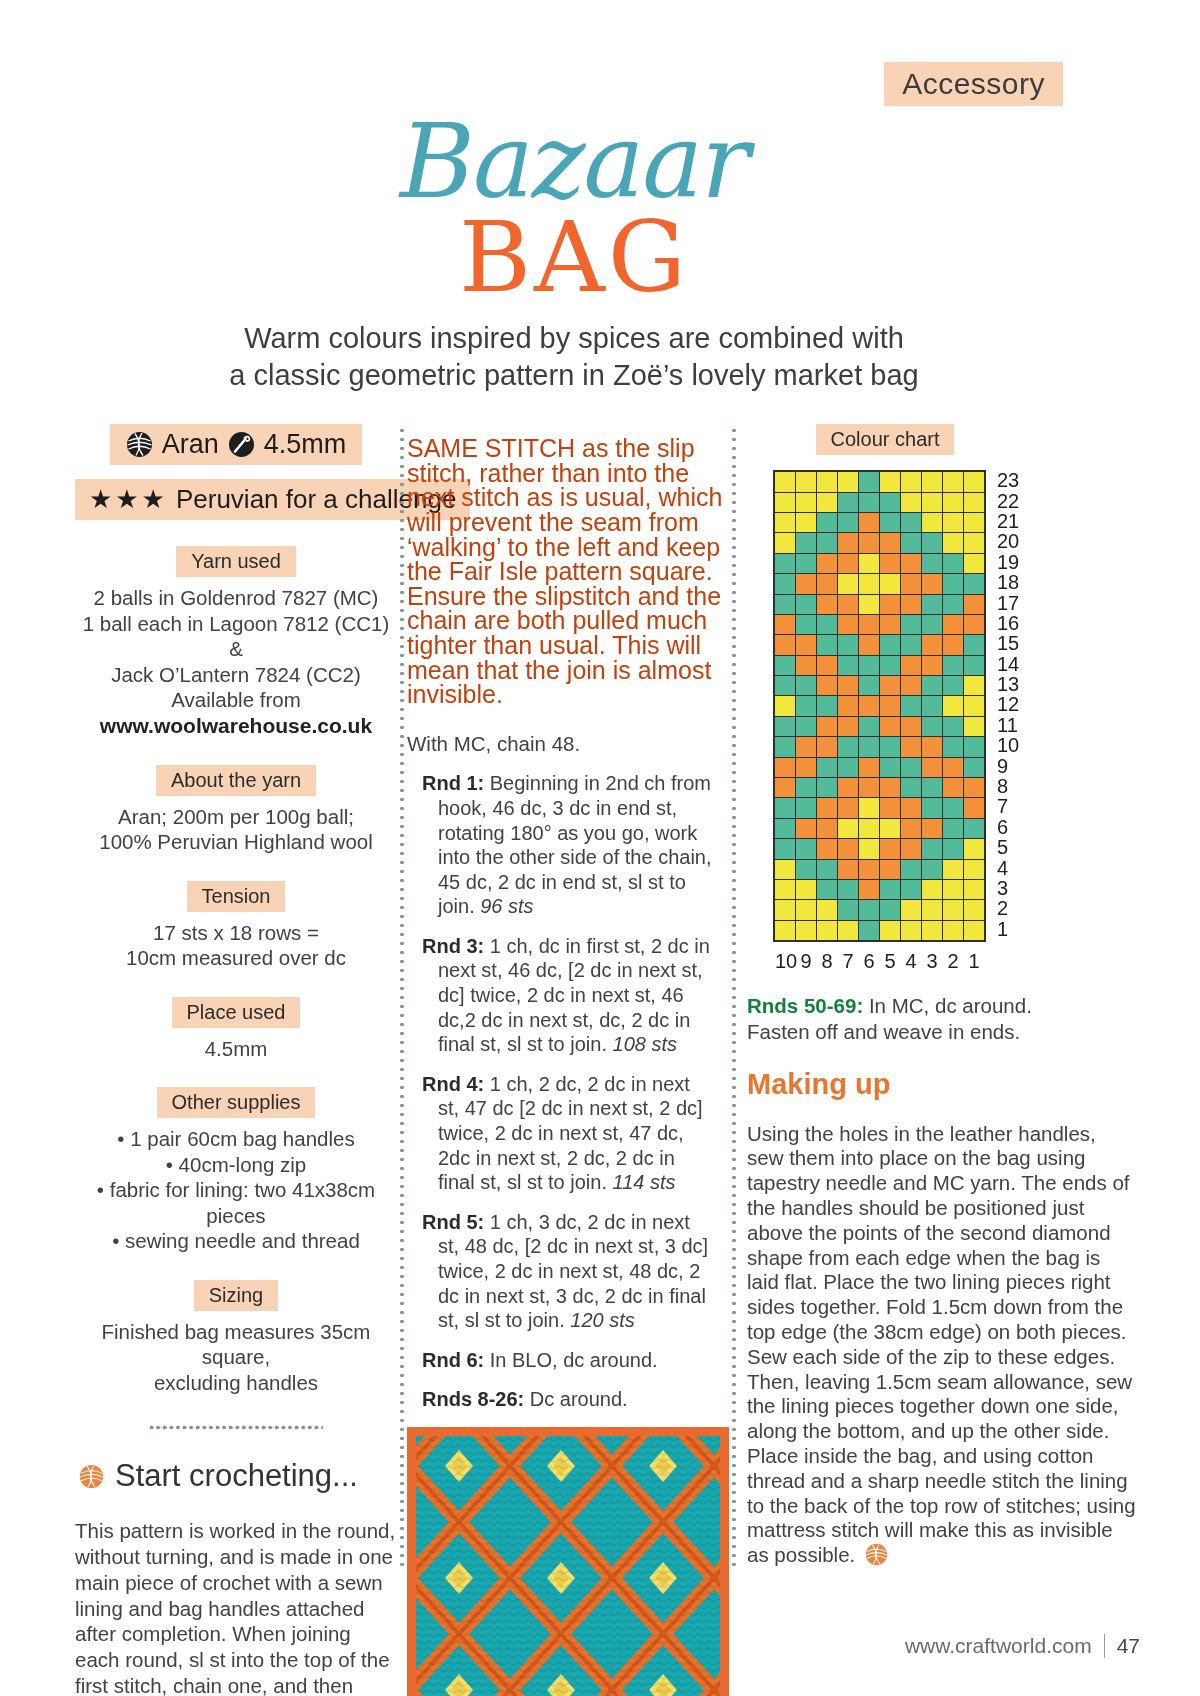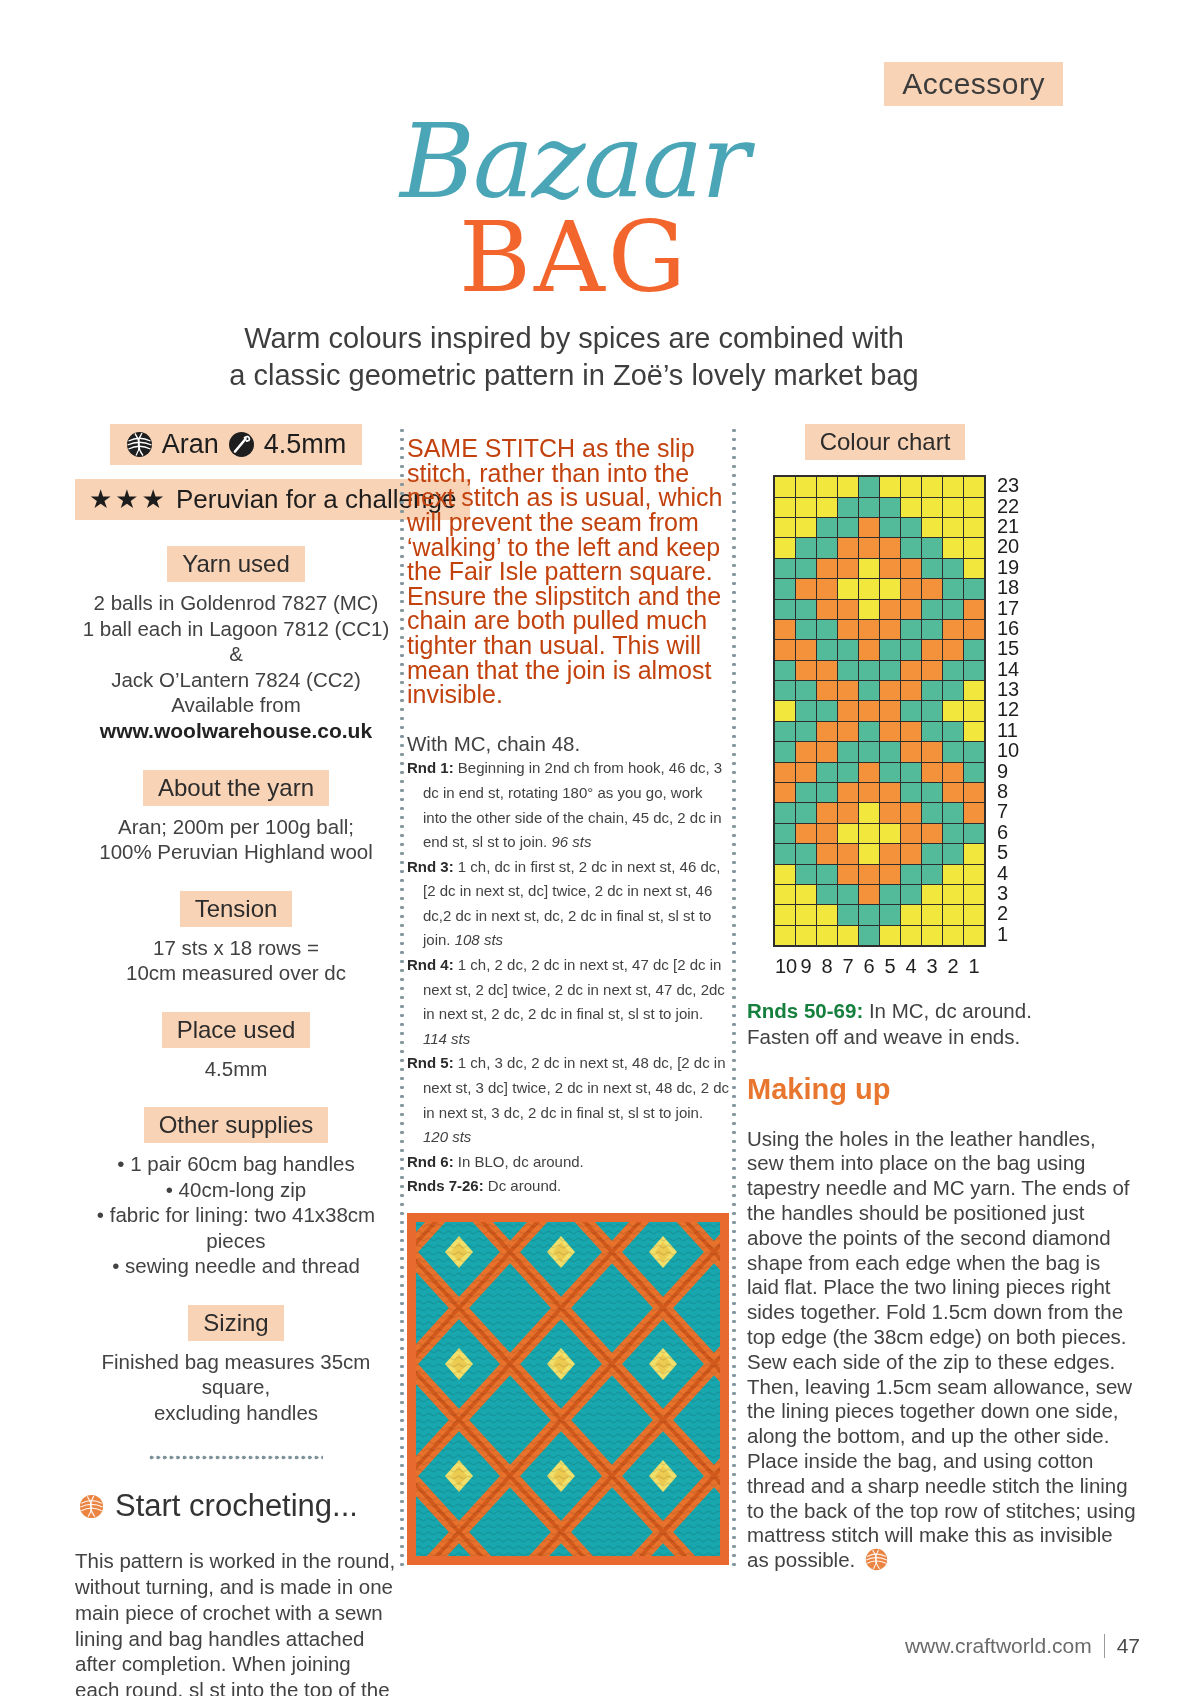--- a/index.html
+++ b/index.html
@@ -17,41 +17,41 @@
   .subtitle{text-align:center;font-size:29px;line-height:37px;color:#3e3e3e;margin-top:16px;}
   
   .cols{display:flex;margin:30px 63px 0 75px;}
   .col-left{width:322px;text-align:center;}
   .col-mid{width:322px;padding-top:12px;}
   .col-right{flex:1;padding-left:8px;}
   .vsep{width:4px;height:1145px;margin:2px 3px 0 3px;flex:none;
         background-image:radial-gradient(circle at 2px 4.5px,#86989f 1.7px,transparent 2px);
         background-size:4px 9px;}
   
-  .badge{display:inline-block;background:var(--peach);padding:4px 15px;font-size:24px;color:#2c2c2c;}
+  .badge{display:inline-block;background:var(--peach);padding:4px 15px;font-size:20px;color:#2c2c2c;}
   .aran-badge{display:inline-flex;align-items:center;gap:9px;background:var(--peach);
         padding:5px 16px;font-size:27px;color:#1d1d1d;}
   .stars-badge{display:inline-block;background:var(--peach);padding:5px 14px;font-size:26px;
         color:#1d1d1d;margin-top:14px;white-space:nowrap;}
   .stars{letter-spacing:3px;margin-right:8px;}
   
   .tline{font-size:20.5px;line-height:25.5px;color:#424242;}
   .sec{margin-top:26px;}
   .sec .badge{margin-bottom:8px;}
   .link-line{font-size:21px;line-height:26px;font-weight:bold;color:#222;}
   .hdots{height:5px;width:174px;margin:30px auto 0;
         background-image:radial-gradient(circle at 2.5px 2.5px,#7d9199 1.8px,transparent 2.1px);
         background-size:6.6px 5px;}
   .start-head{display:flex;align-items:center;gap:11px;text-align:left;font-size:31px;color:#333;
         margin-top:28px;}
   .start-para{text-align:left;font-size:20.5px;line-height:25.8px;color:#424242;margin-top:24px;}
   
   .intro{font-size:25px;line-height:24.6px;color:#c2410c;margin:0;}
   .withmc{font-size:20.5px;line-height:24.6px;color:#424242;margin:25px 0 0 0;}
-  .round{font-size:15px;line-height:24.6px;color:#424242;margin:0;padding-left:16px;text-indent:-16px;}
+  .round{font-size:20px;line-height:24.6px;color:#424242;margin:15px;padding-left:16px;text-indent:-16px;}
   .round b{color:#2b2b2b;}
   .round i{font-style:italic;}
   .photo-frame{margin-top:14px;border:9px solid var(--photo_border);width:304px;height:334px;}
   
   .chart-head-row{width:240px;text-align:center;margin-left:18px;}
   .chart-flex{display:flex;margin-top:15px;margin-left:26px;}
   #chart-grid{display:grid;grid-template-columns:repeat(10,20px);grid-auto-rows:19.4px;gap:1px;
         background:#2e2e2e;border:2px solid #2e2e2e;width:209px;height:468px;}
   .chart-cell{width:20px;height:19.4px;}
   #chart-rowlabels{margin-left:11px;padding-top:0px;}
@@ -187,21 +187,21 @@
 
     <div class="col-mid">
       <p class="intro">SAME STITCH as the slip stitch, rather than into the next stitch as is usual, which will prevent the seam from ‘walking’ to the left and keep the Fair Isle pattern square. Ensure the slipstitch and the chain are both pulled much tighter than usual. This will mean that the join is almost invisible.</p>
       <p class="withmc">With MC, chain 48.</p>
       <div id="rounds-list">
           <p class="round"><b>Rnd 1: </b>Beginning in 2nd ch from hook, 46 dc, 3 dc in end st, rotating 180° as you go, work into the other side of the chain, 45 dc, 2 dc in end st, sl st to join. <i>96 sts</i></p>
           <p class="round"><b>Rnd 3: </b>1 ch, dc in first st, 2 dc in next st, 46 dc, [2 dc in next st, dc] twice, 2 dc in next st, 46 dc,2 dc in next st, dc, 2 dc in final st, sl st to join. <i>108 sts</i></p>
           <p class="round"><b>Rnd 4: </b>1 ch, 2 dc, 2 dc in next st, 47 dc [2 dc in next st, 2 dc] twice, 2 dc in next st, 47 dc, 2dc in next st, 2 dc, 2 dc in final st, sl st to join. <i>114 sts</i></p>
           <p class="round"><b>Rnd 5: </b>1 ch, 3 dc, 2 dc in next st, 48 dc, [2 dc in next st, 3 dc] twice, 2 dc in next st, 48 dc, 2 dc in next st, 3 dc, 2 dc in final st, sl st to join. <i>120 sts</i></p>
           <p class="round"><b>Rnd 6: </b>In BLO, dc around.</p>
-          <p class="round"><b>Rnds 7-26: </b>Dc around.</p>
+          <p class="round"><b>Rnds 8-26: </b>Dc around.</p>
         </div>
 
       <div class="photo-frame">
         <svg width="304" height="334" viewBox="0 0 304 334">
           <defs>
             <pattern id="diam" width="102" height="112" patternUnits="userSpaceOnUse" patternTransform="translate(-8,-26)">
               <rect width="102" height="112" fill="#18a7ae"></rect>
               <path d="M0 56 L51 0 L102 56 L51 112 Z" fill="none" stroke="#e8722c" stroke-width="15"></path>
               <path d="M0 56 L51 0 L102 56 L51 112 Z" fill="none" stroke="#d2591c" stroke-width="4"></path>
               <path d="M51 40 L65 56 L51 72 L37 56 Z" fill="#f2e06a"></path>

